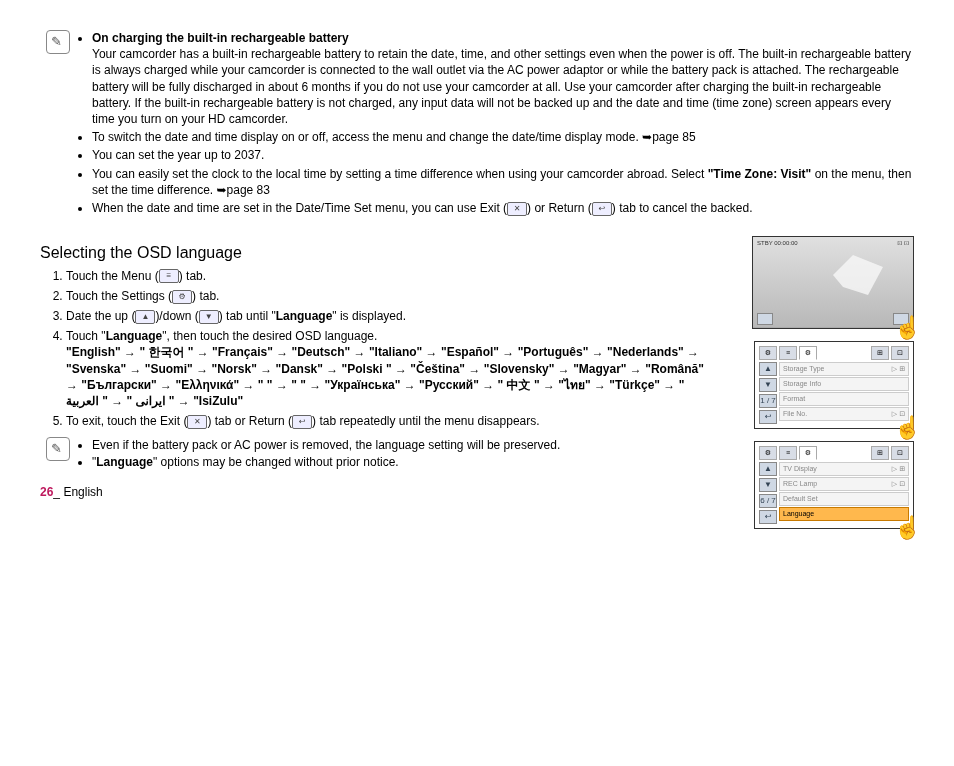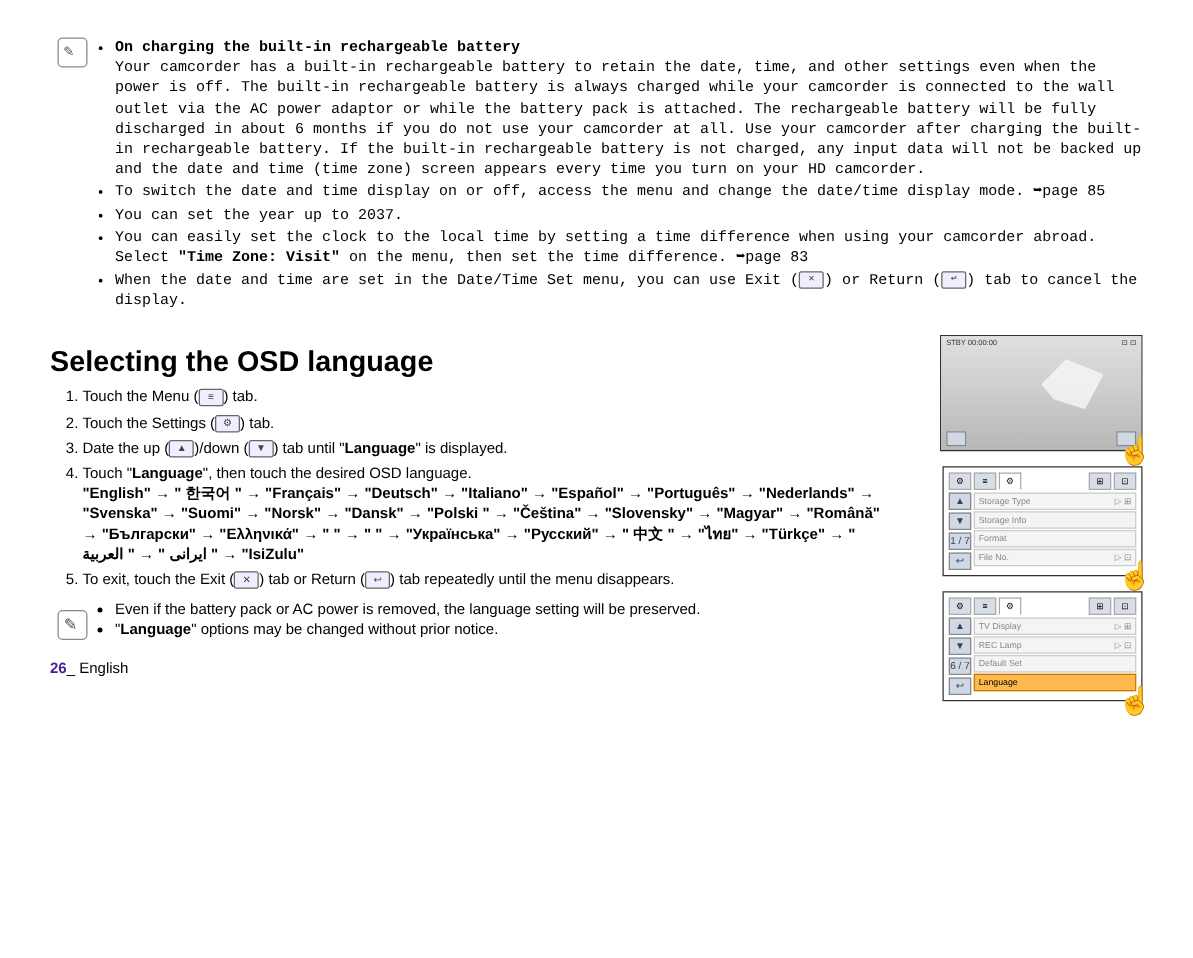--- a/index.html
+++ b/index.html
@@ -1,36 +1,36 @@
 <!DOCTYPE html>
 <html><head>
 <meta charset="utf-8">
 <style>
 body { font-family: Arial, Helvetica, sans-serif; font-size: 12px; color: #000; margin: 0; padding: 30px 40px; width: 954px; box-sizing: border-box; line-height: 1.35; }
 .content { display: flex; gap: 20px; }
 .main { flex: 1; }
 .side { width: 180px; display: flex; flex-direction: column; gap: 12px; align-items: flex-end; padding-top: 4px; }
 .note-icon { display: inline-block; width: 22px; height: 22px; border: 1px solid #888; border-radius: 4px; vertical-align: top; margin-right: 6px; flex-shrink: 0; position: relative; }
 .note-icon::before { content: "✎"; position: absolute; top: 2px; left: 4px; font-size: 13px; color: #555; }
-.top-note { display: flex; padding-left: 40px; margin-bottom: 14px; font-family: Liberation Mono, monospace; }
+.top-note { display: flex; padding-left: 40px; margin-bottom: 14px; }
 .top-note .note-icon { margin-left: -34px; }
 .top-note ul { margin: 0; padding-left: 16px; }
 .top-note li { margin-bottom: 2px; }
 .secbody ul { margin: 0; padding-left: 16px; }
-h2 { font-size: 23px; font-weight: bold; margin: 10px 0 2px 0; }
+h2 { font-size: 16px; font-weight: normal; margin: 10px 0 2px 0; }
 .intro { margin: 0 0 10px 0; }
 ol { margin: 4px; padding-left: 22px; }
 ol li { margin-bottom: 4px; }
 .inline-icon { display: inline-block; min-width: 16px; height: 12px; border: 1px solid #666; vertical-align: middle; font-size: 8px; text-align: center; line-height: 12px; padding: 0 1px; border-radius: 2px; color: #444; background: #eef; }
 b, .bold { font-weight: bold; }
-.note2 { display: flex; padding-left: 40px; margin-top: 8px; align-items: flex-end; }
+.note2 { display: flex; padding-left: 40px; margin-top: 8px; }
 .note2 .note-icon { margin-left: -34px; }
 .note2 ul { margin: 0; padding-left: 16px; }
 .footer { margin-top: 14px; font-size: 12px; }
-.pgnum { color: #4c1d95; font-weight: bold; }
+.pgnum { color: #be185d; font-weight: bold; }
 .mock { width: 160px; border: 1px solid #333; background: #fff; position: relative; }
 .mock-img { height: 90px; background: linear-gradient(#e0e0e0,#b8b8b8); position: relative; border-bottom: 1px solid #aaa; }
 .mock-img::after { content: ""; position: absolute; right: 30px; top: 18px; width: 50px; height: 40px; background: #f7f7f7; clip-path: polygon(0 50%, 40% 0, 100% 30%, 70% 100%, 20% 80%); opacity: 0.8; }
 .mock-top { position: absolute; top: 2px; left: 4px; right: 4px; font-size: 6px; color: #333; display: flex; justify-content: space-between; }
 .mock-bot { position: absolute; bottom: 2px; left: 4px; right: 4px; display: flex; justify-content: space-between; }
 .mock-bot span { width: 14px; height: 10px; background: #cfd8e4; border: 1px solid #888; display: inline-block; }
 .hand { position: absolute; right: -8px; bottom: -14px; font-size: 22px; color: #888; pointer-events: none; }
 .mock2 { width: 160px; border: 1px solid #333; background: #fff; position: relative; padding: 4px; box-sizing: border-box; font-size: 7px; }
 .tabs { display: flex; gap: 2px; margin-bottom: 2px; }
 .tabs span { width: 16px; height: 12px; background: #d8dde6; border: 1px solid #aaa; display: flex; align-items: center; justify-content: center; }
@@ -56,21 +56,21 @@
       <span>Your camcorder has a built-in rechargeable battery to retain the date, time, and other settings even when the power is off. The built-in rechargeable battery is always charged while your camcorder is connected to the wall outlet via the AC power adaptor or while the battery pack is attached. The rechargeable battery will be fully discharged in about 6 months if you do not use your camcorder at all. Use your camcorder after charging the built-in rechargeable battery. If the built-in rechargeable battery is not charged, any input data will not be backed up and the date and time (time zone) screen appears every time you turn on your HD camcorder.</span>
     </li>
     <li>
       <span>To switch the date and time display on or off, access the menu and change the date/time display mode. </span><span>➥</span><span>page 85</span>
     </li>
     <li>You can set the year up to 2037.</li>
     <li>
       <span>You can easily set the clock to the local time by setting a time difference when using your camcorder abroad. Select </span><b>"Time Zone: Visit"</b><span> on the menu, then set the time difference. </span><span>➥</span><span>page 83</span>
     </li>
     <li>
-      <span>When the date and time are set in the Date/Time Set menu, you can use Exit (</span><span class="inline-icon">✕</span><span>) or Return (</span><span class="inline-icon">↩</span><span>) tab to cancel the display.</span>
+      <span>When the date and time are set in the Date/Time Set menu, you can use Exit (</span><span class="inline-icon">✕</span><span>) or Return (</span><span class="inline-icon">↩</span><span>) tab to cancel the backed.</span>
     </li>
   </ul>
 </div>
 
 <div class="content">
 <div class="main">
 
 <h2>Selecting the OSD language</h2>
 
 <ol>

